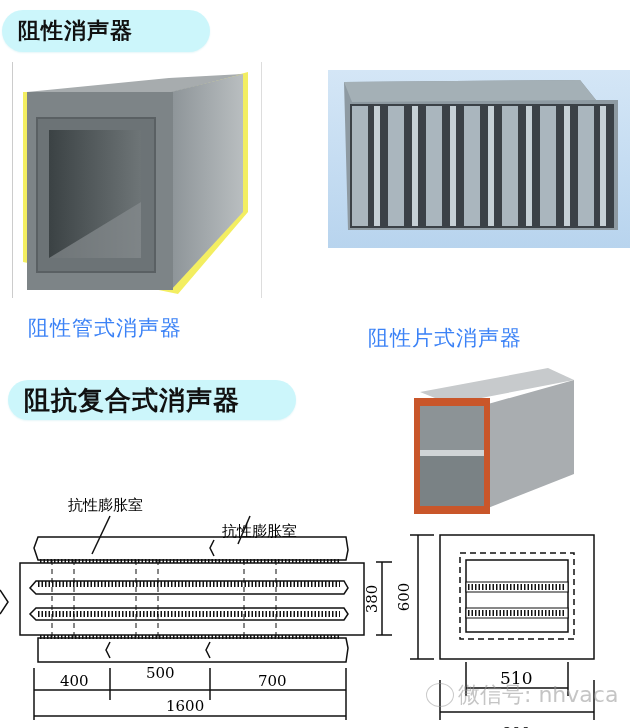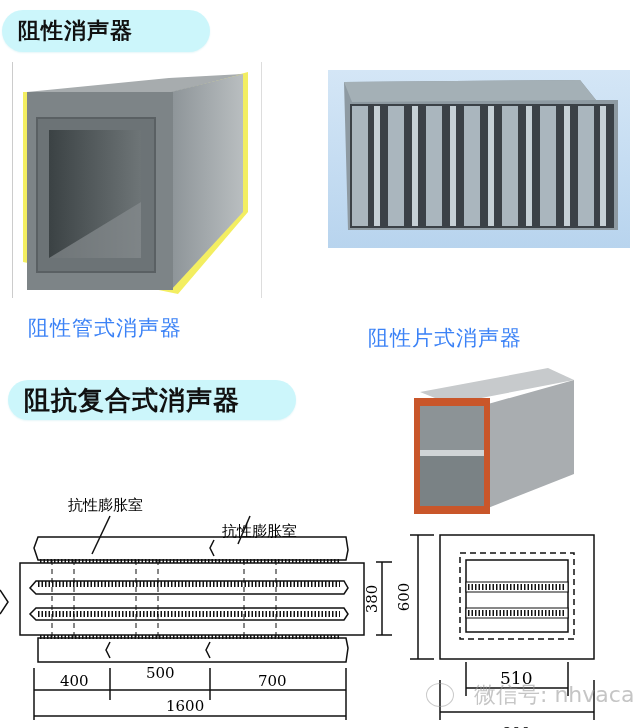--- a/index.html
+++ b/index.html
@@ -168,16 +168,16 @@
       <rect x="66" y="88" width="102" height="10" fill="#fff"></rect>
       <line x1="68" y1="67" x2="166" y2="67" stroke-width="6" stroke-dasharray="1.5,2"></line>
       <line x1="68" y1="93" x2="166" y2="93" stroke-width="6" stroke-dasharray="1.5,2"></line>
     </g>
   </svg>
   <span class="dimtxt" style="position:absolute;left:-10px;top:68px;font-size:15px;transform:rotate(-90deg);">600</span>
   <span class="dimtxt" style="position:absolute;left:100px;top:148px;font-size:17px;">510</span>
   <span class="dimtxt" style="position:absolute;left:102px;top:172px;font-size:15px;margin-top:32px;">800</span>
 </div>
 
-<div style="position:absolute;left:426px;top:680px;color:rgba(150,150,150,0.55);font-size:22px;display:flex;align-items:center;gap:20px;">
+<div style="position:absolute;left:426px;top:680px;color:rgba(150,150,150,0.55);font-size:22px;display:flex;align-items:center;gap:4px;">
   <span style="display:inline-block;width:26px;height:22px;border:1.5px solid rgba(150,150,150,0.5);border-radius:50%;"></span>
   <span>微信号: nhvaca</span>
 </div>
 
 </body></html>

